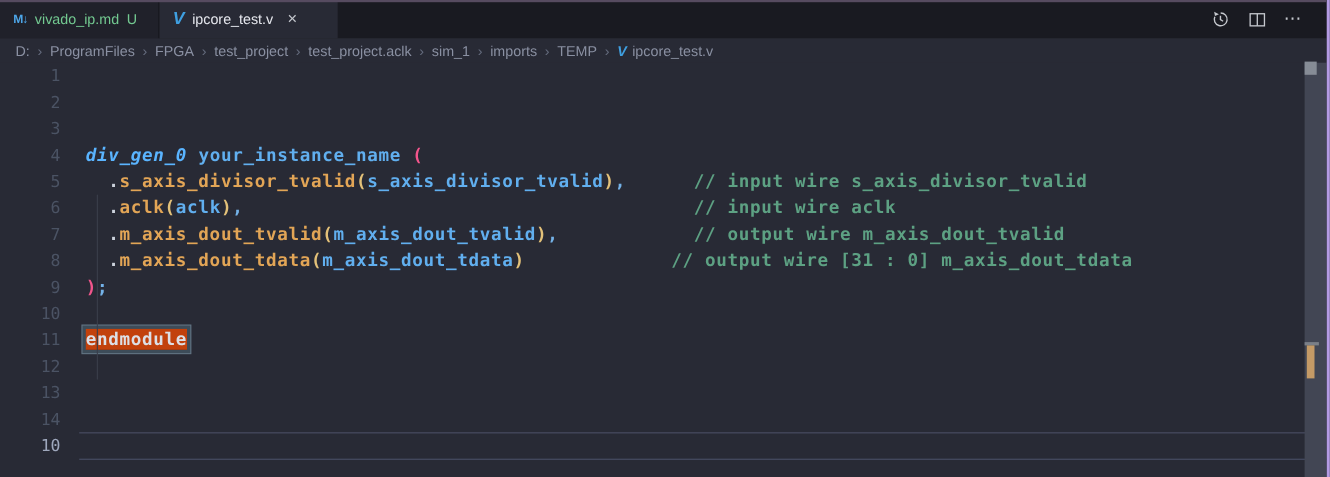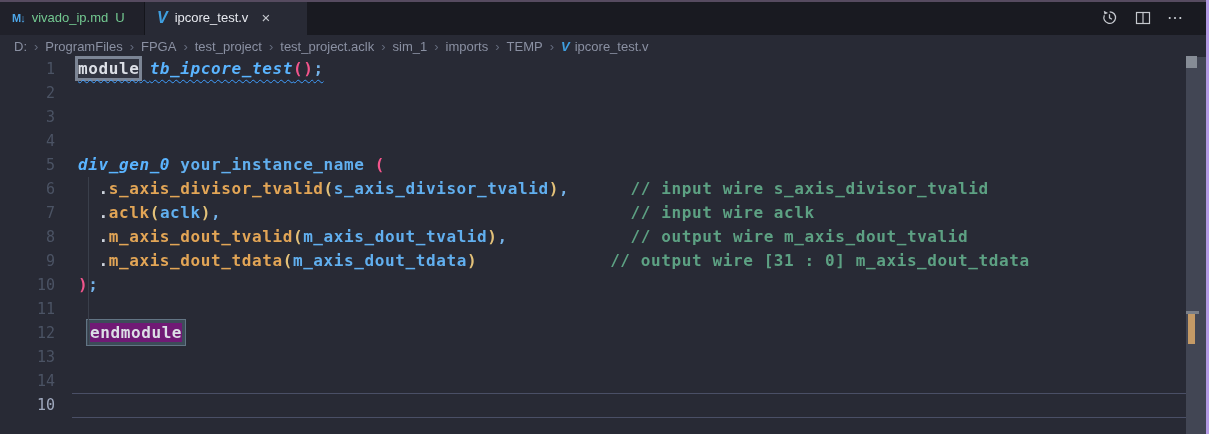--- a/index.html
+++ b/index.html
@@ -40,21 +40,21 @@
   .tk-type{color:#5ab4ff;font-style:italic;}
   .tk-id{color:#61afef;}
   .tk-pnk{color:#f2558c;}
   .tk-yel{color:#e3c179;}
   .tk-org{color:#e2a556;}
   .tk-dot{color:#ccd2dc;}
   .tk-pun{color:#74b2e8;}
   .tk-com{color:#5da183;}
   .tk-pl{color:#ccd2dc;}
   .tk-occ{box-shadow:0 0 0 2px rgba(140,150,170,0.10),0 0 0 3px #7b8494;background:rgba(140,150,170,0.10);}
-  .tk-sel{background:#701a75;box-shadow:0 0 0 3px #3d4c59,0 0 0 4px #627484;margin-left:12px;}
+  .tk-sel{background:#c2410c;box-shadow:0 0 0 3px #3d4c59,0 0 0 4px #627484;}
   .squiggly{text-decoration:underline;text-decoration-style:wavy;text-decoration-color:#3f9eff;
             text-decoration-thickness:1px;text-underline-offset:5px;}
   
   .indent-guide{position:absolute;left:88px;top:177px;width:1px;height:168px;background:#3a3f4b;pointer-events:none;}
   .current-line{position:absolute;left:72px;right:0;top:393px;height:25px;box-sizing:border-box;
                 border-top:1px solid #4a4f66;border-bottom:1px solid #4a4f66;pointer-events:none;}
   .scrollbar{position:absolute;right:0;top:57px;width:20px;bottom:0;background:#424654;cursor:pointer;}
   .ruler-marker-top{position:absolute;right:9px;top:56px;width:11px;height:12px;background:#868c96;}
   .ruler-tick-gray{position:absolute;right:7px;top:311px;width:13px;height:3px;background:#7a7f88;}
   .ruler-marker-tan{position:absolute;right:11px;top:314px;width:7px;height:30px;background:#c49a66;}
@@ -128,21 +128,20 @@
         <div class="ln-num">8</div>
         <div class="ln-num">9</div>
         <div class="ln-num">10</div>
         <div class="ln-num">11</div>
         <div class="ln-num">12</div>
         <div class="ln-num">13</div>
         <div class="ln-num">14</div>
         <div class="ln-num active">10</div>
       </div>
     <div class="code-area">
-        <div class="code-line"><span class="squiggly"><span class="tk-kw tk-occ">module</span><span class="tk-pl"> </span><span class="tk-type">tb_ipcore_test</span><span class="tk-pnk">()</span><span class="tk-pun">;</span></span></div>
         <div class="code-line"></div>
         <div class="code-line"></div>
         <div class="code-line"></div>
         <div class="code-line"><span class="tk-type">div_gen_0</span><span class="tk-pl"> </span><span class="tk-id">your_instance_name</span><span class="tk-pl"> </span><span class="tk-pnk">(</span></div>
         <div class="code-line"><span class="tk-pl">  </span><span class="tk-dot">.</span><span class="tk-org">s_axis_divisor_tvalid</span><span class="tk-yel">(</span><span class="tk-id">s_axis_divisor_tvalid</span><span class="tk-yel">)</span><span class="tk-pun">,</span><span class="tk-pl">      </span><span class="tk-com">// input wire s_axis_divisor_tvalid</span></div>
         <div class="code-line"><span class="tk-pl">  </span><span class="tk-dot">.</span><span class="tk-org">aclk</span><span class="tk-yel">(</span><span class="tk-id">aclk</span><span class="tk-yel">)</span><span class="tk-pun">,</span><span class="tk-pl">                                        </span><span class="tk-com">// input wire aclk</span></div>
         <div class="code-line"><span class="tk-pl">  </span><span class="tk-dot">.</span><span class="tk-org">m_axis_dout_tvalid</span><span class="tk-yel">(</span><span class="tk-id">m_axis_dout_tvalid</span><span class="tk-yel">)</span><span class="tk-pun">,</span><span class="tk-pl">            </span><span class="tk-com">// output wire m_axis_dout_tvalid</span></div>
         <div class="code-line"><span class="tk-pl">  </span><span class="tk-dot">.</span><span class="tk-org">m_axis_dout_tdata</span><span class="tk-yel">(</span><span class="tk-id">m_axis_dout_tdata</span><span class="tk-yel">)</span><span class="tk-pl">             </span><span class="tk-com">// output wire [31 : 0] m_axis_dout_tdata</span></div>
         <div class="code-line"><span class="tk-pnk">)</span><span class="tk-pun">;</span></div>
         <div class="code-line"></div>

